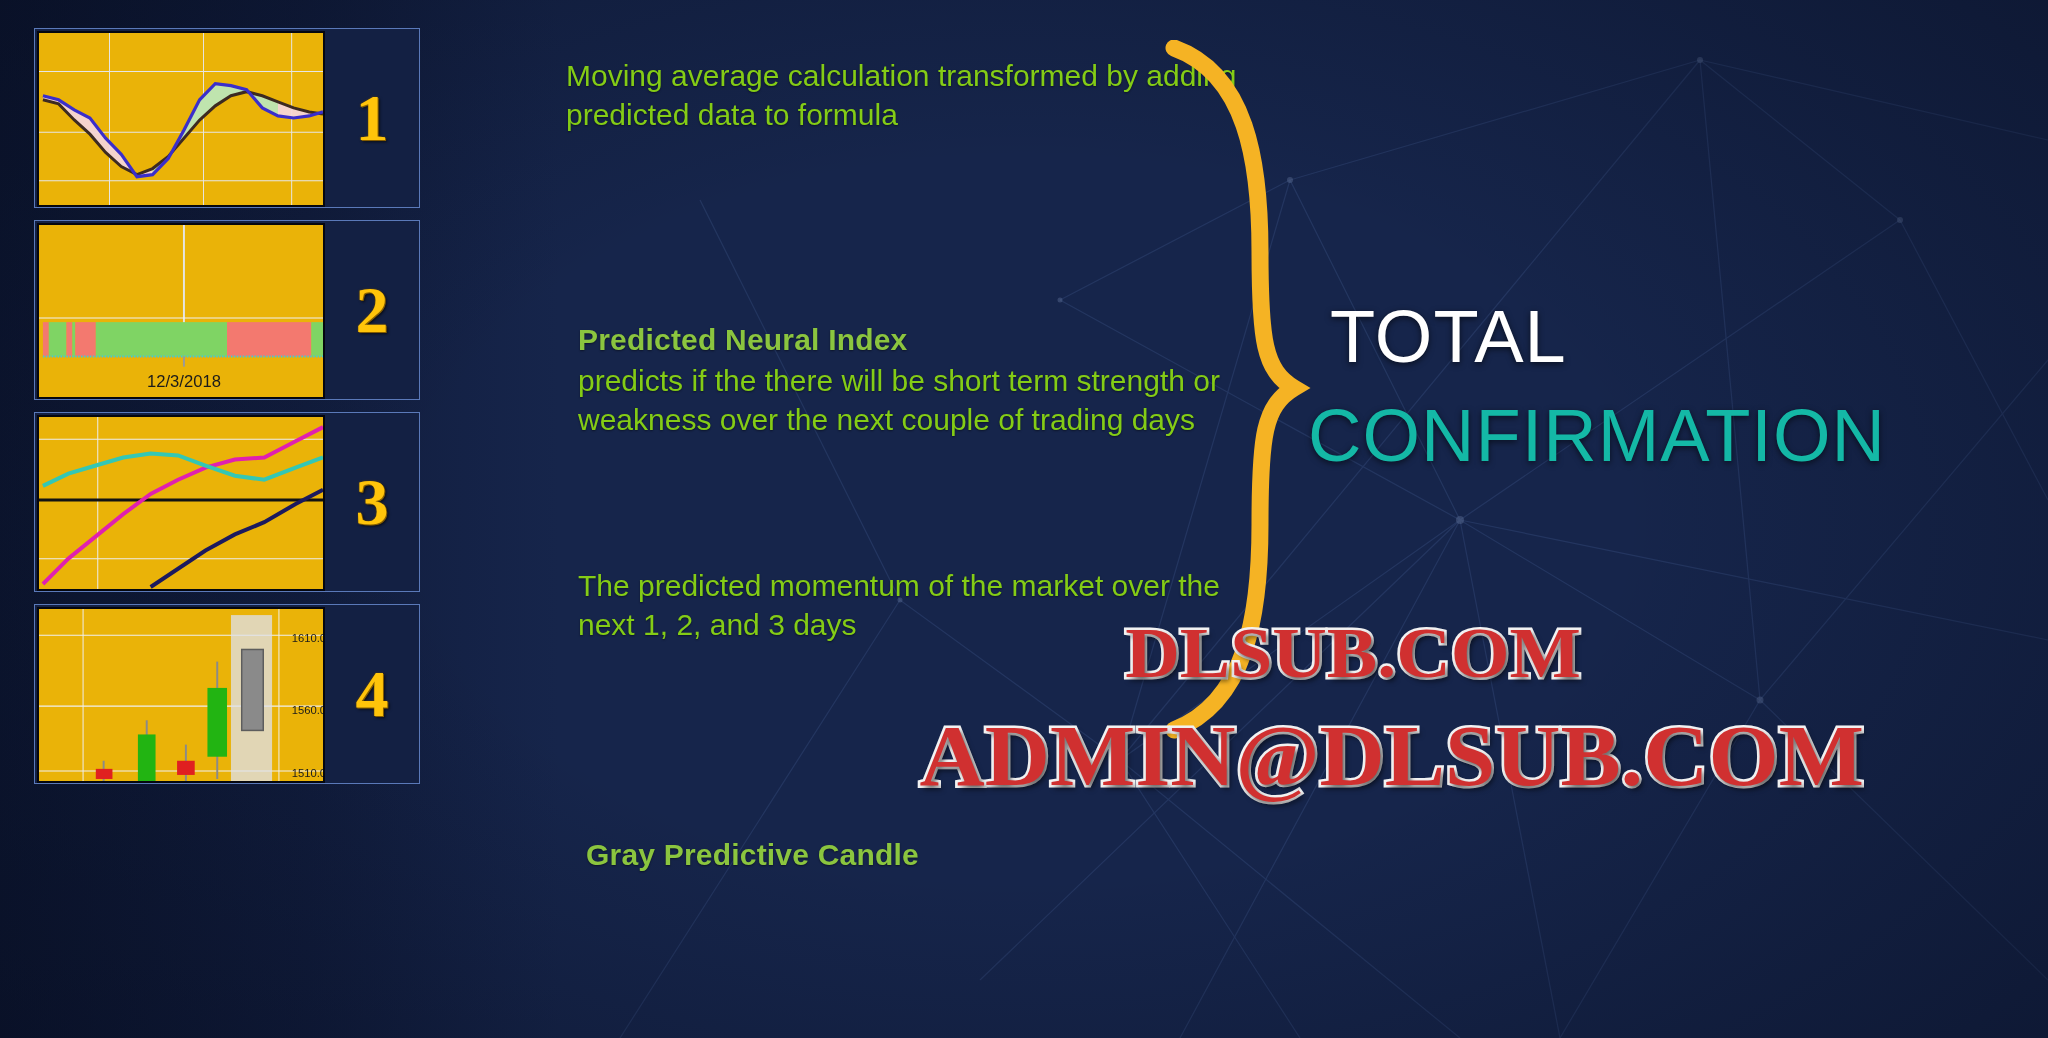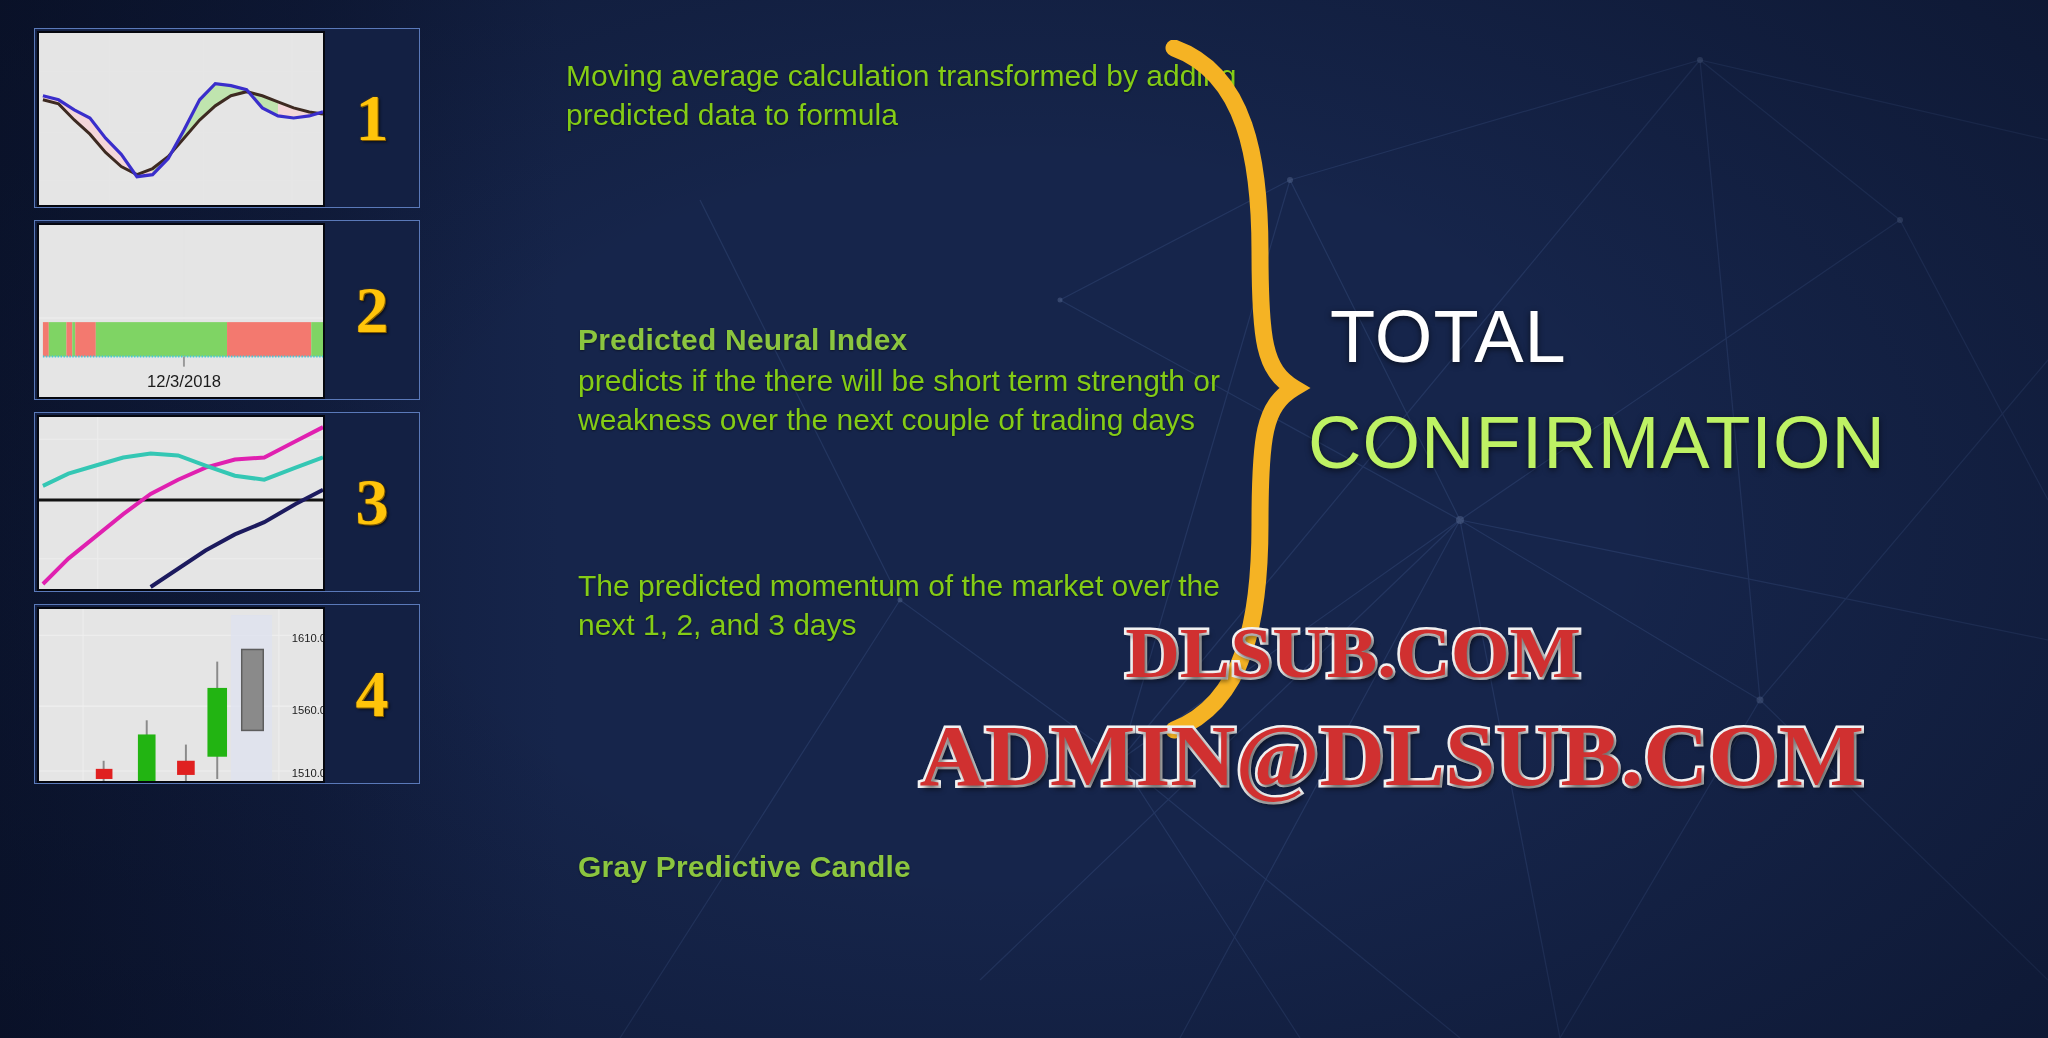--- a/index.html
+++ b/index.html
@@ -20,21 +20,21 @@
      background:radial-gradient(ellipse 1500px 900px at 50% 50%, rgba(0,0,0,0) 40%, rgba(5,10,26,.55) 100%);}
   .bg-mesh{position:absolute;inset:0;opacity:.5;}
   .bg-dark-left{position:absolute;left:0;top:0;width:560px;height:100%;
      background:linear-gradient(90deg,#0d1733 0%, #111d3e 55%, rgba(18,29,62,0) 100%);}
 
   
   .thumb-col{position:absolute;left:34px;top:28px;width:386px;}
   .thumb-card{position:relative;margin-bottom:12px;border:1px solid #5a79b9;
      background:#132043;height:180px;box-sizing:border-box;display:flex;align-items:stretch;}
   .thumb-plot{width:290px;height:100%;box-sizing:border-box;padding:4px 2px 2px 4px;}
-  .plot-white{width:100%;height:100%;background:#e5e5e5;box-shadow:0 0 0 2px #05070f;position:relative;overflow:hidden;}
+  .plot-white{width:100%;height:100%;background:#eab308;box-shadow:0 0 0 2px #05070f;position:relative;overflow:hidden;}
   .thumb-num{flex:1;display:flex;align-items:center;justify-content:center;}
   .num-glyph{
      font-family:"Liberation Serif",serif;font-weight:700;font-size:66px;line-height:1;
      color:#ffc40a;
      text-shadow:0 0 2px #6d4b00, 1px 1px 0 #8d6400, 2px 2px 3px rgba(0,0,0,.7);
   }
 
   
   .items{position:absolute;left:566px;top:56px;width:710px;}
   .item{margin-bottom:24px;}
@@ -43,31 +43,31 @@
      letter-spacing:.2px;margin:0 0 2px 0;
      text-shadow:0 1px 2px rgba(0,0,0,.45);
   }
   .item-b{
      color:#84cc16;font-weight:400;font-size:30px;line-height:1.30;margin:0;
      text-shadow:0 1px 2px rgba(0,0,0,.45);
   }
   .i1{position:absolute;top:0px;left:0;}
   .i2{position:absolute;top:265px;left:12px;}
   .i3{position:absolute;top:510px;left:12px;}
-  .i4{position:absolute;top:780px;left:12px;margin-top:12px;}
+  .i4{position:absolute;top:780px;left:20px;}
 
   
   .brace{position:absolute;left:1160px;top:40px;width:180px;height:700px;}
 
   
   .tc{position:absolute;left:1330px;top:300px;width:700px;}
   .tc-l1{color:#ffffff;font-size:74px;line-height:1;font-weight:400;letter-spacing:1px;
          text-shadow:0 2px 6px rgba(0,0,0,.6);}
-  .tc-l2{color:#bef264;font-size:74px;line-height:1;font-weight:400;letter-spacing:1px;
-         margin-top:32px;margin-left:-22px;text-shadow:0 2px 6px rgba(0,0,0,.6);}
+  .tc-l2{color:#14b8a6;font-size:74px;line-height:1;font-weight:400;letter-spacing:1px;
+         margin-top:25px;margin-left:-22px;text-shadow:0 2px 6px rgba(0,0,0,.6);}
 
   
   .wm{position:absolute;font-family:"Liberation Serif",serif;font-weight:700;
       color:#d03030;white-space:nowrap;}
   .wm span{display:inline-block;transform:scaleX(1.05);}
   .wm1{left:1136px;top:612px;font-size:72px;
        -webkit-text-stroke:5px #f3f3f3;paint-order:stroke fill;
        text-shadow:3px 4px 5px rgba(0,0,0,.55);}
   .wm2{left:942px;top:706px;font-size:86px;
        -webkit-text-stroke:5px #f3f3f3;paint-order:stroke fill;

